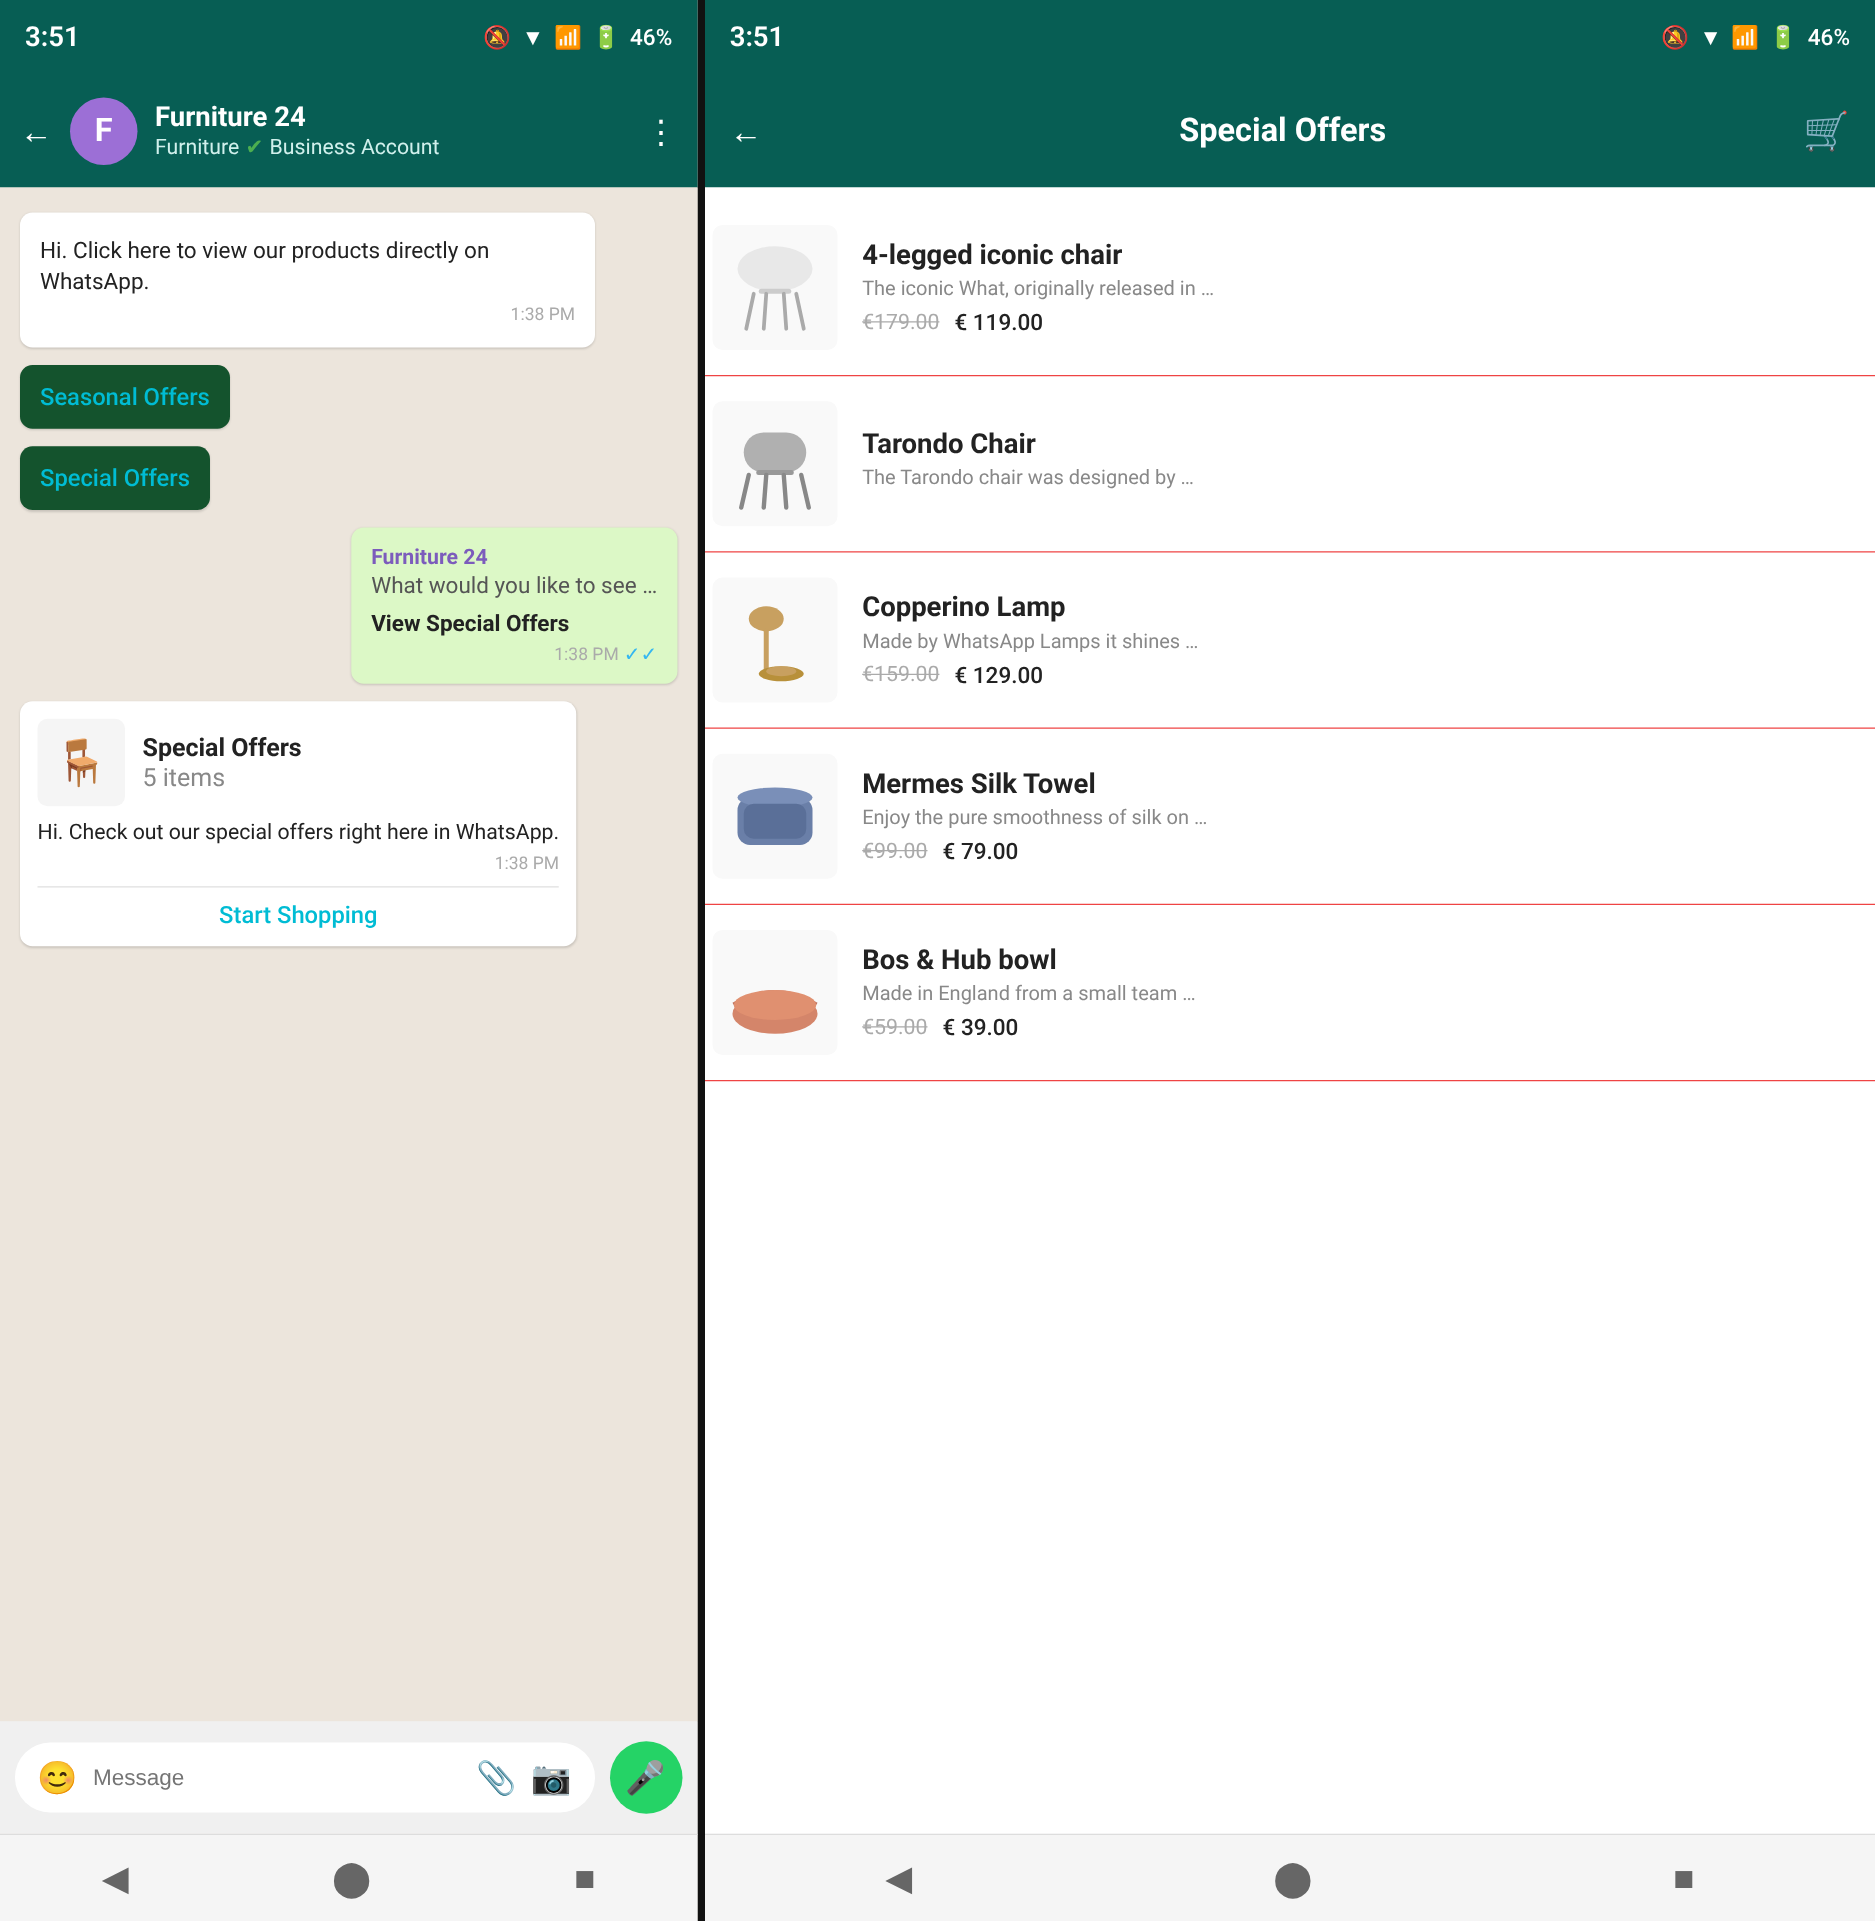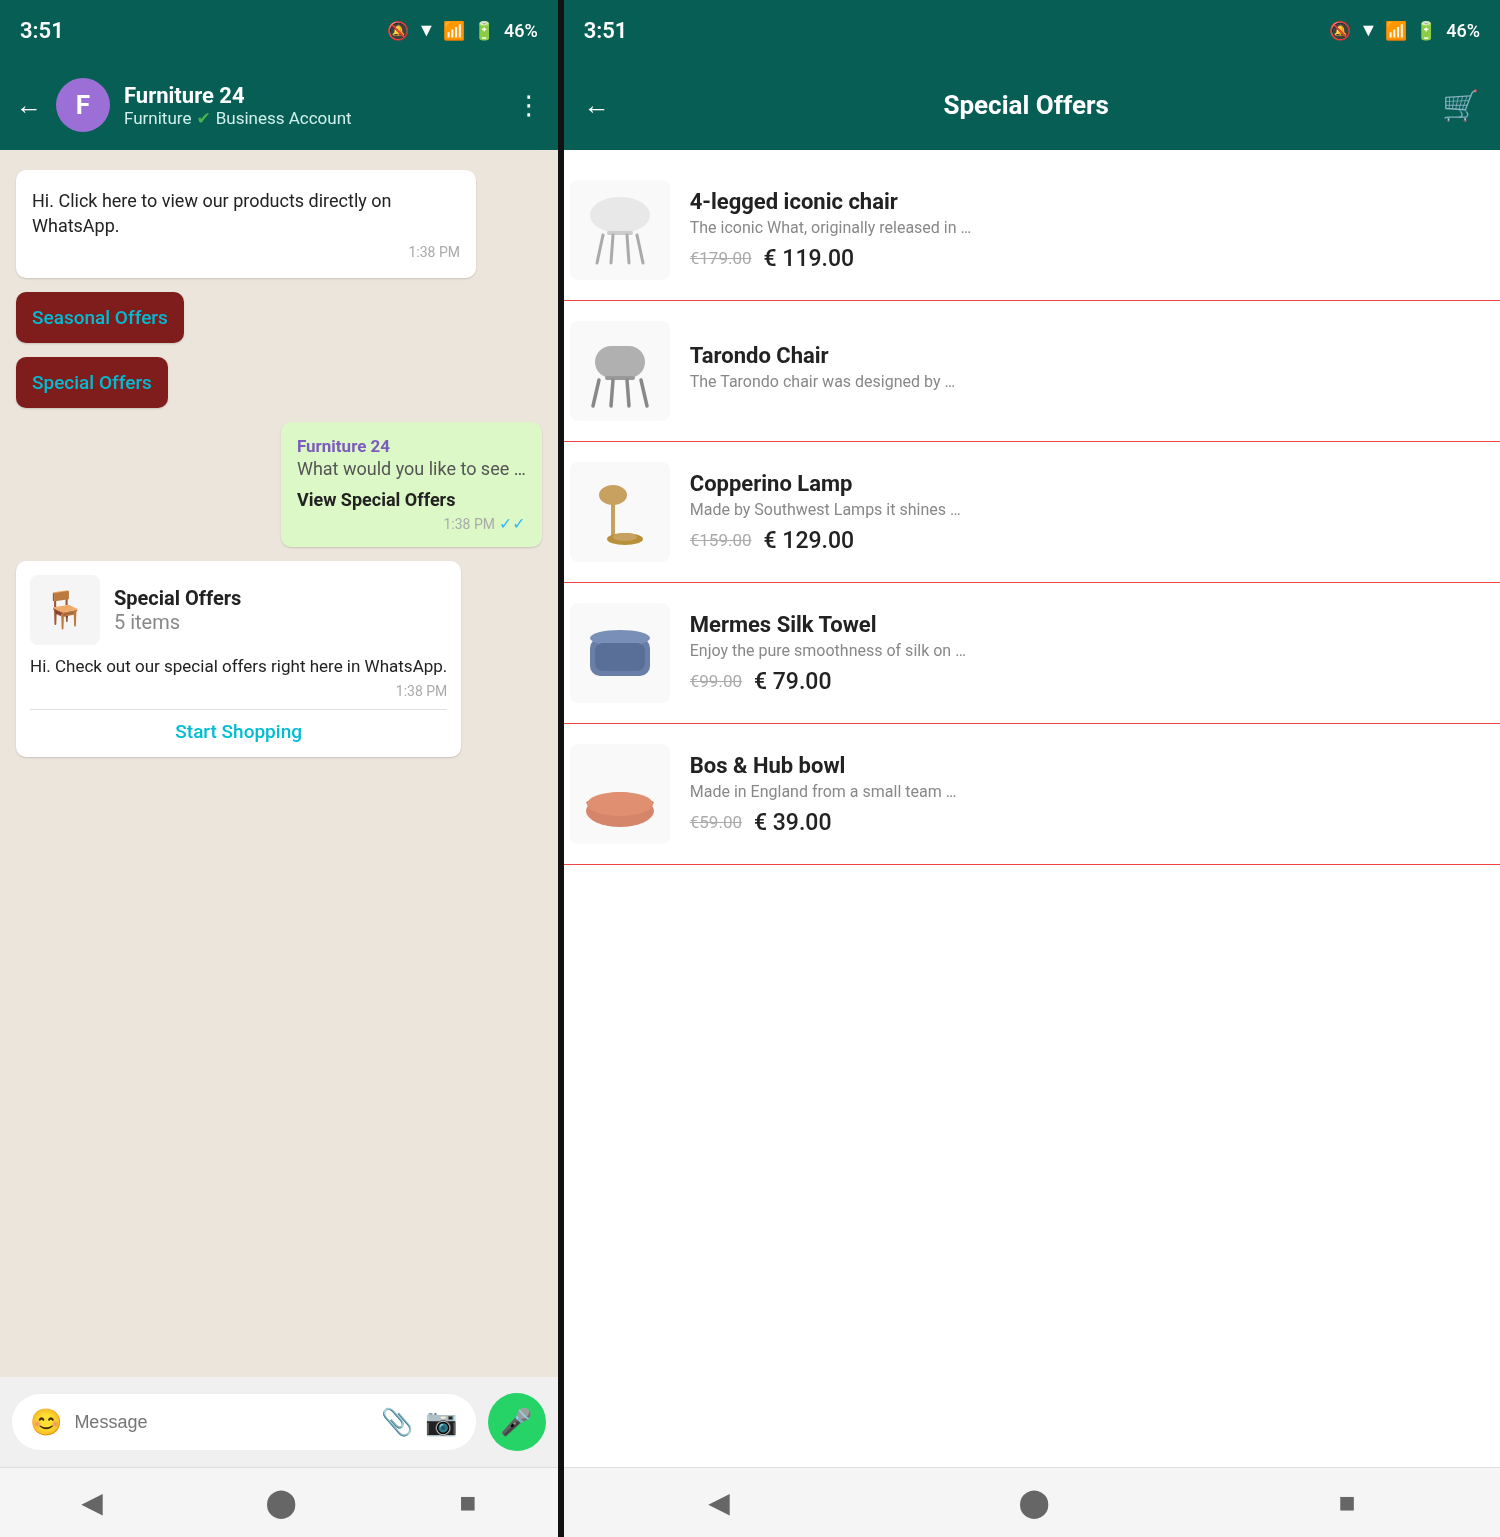--- a/index.html
+++ b/index.html
@@ -89,21 +89,21 @@
       padding: 18px 16px;
       max-width: 460px;
       box-shadow: 0 1px 2px rgba(0,0,0,0.15);
       align-self: flex-start;
     }
     .msg-bubble .msg-text { font-size: 18px; color: #222; line-height: 1.4; }
     .msg-bubble .msg-time { font-size: 14px; color: #aaa; text-align: right; margin-top: 6px; }
 
     
     .btn-msg {
-      background: #7f1d1d;
+      background: #14532d;
       border-radius: 10px;
       padding: 14px 16px;
       max-width: 460px;
       box-shadow: 0 1px 2px rgba(0,0,0,0.15);
       align-self: flex-start;
       display: flex;
       align-items: center;
       justify-content: center;
       cursor: pointer;
     }
@@ -248,21 +248,21 @@
       display: flex; align-items: center; justify-content: center;
       font-size: 52px;
       flex-shrink: 0;
       overflow: hidden;
     }
     .product-details { flex: 1; }
     .product-name { font-size: 22px; font-weight: 700; color: #222; margin-bottom: 4px; }
     .product-desc { font-size: 16px; color: #888; margin-bottom: 8px; }
     .product-prices { display: flex; align-items: center; gap: 12px; }
     .price-old { font-size: 17px; color: #aaa; text-decoration: line-through; }
-    .price-new { font-size: 23px; color: #222; font-weight: 500; text-align: right; }
+    .price-new { font-size: 18px; color: #222; font-weight: 500; text-align: right; }
 
     .right-nav-bar {
       height: 70px;
       background: #f5f5f5;
       display: flex;
       align-items: center;
       justify-content: space-around;
       border-top: 1px solid #ddd;
     }
 
@@ -432,21 +432,21 @@
       <div class="product-img">
         <svg width="90" height="90" viewBox="0 0 90 90" fill="none" xmlns="http://www.w3.org/2000/svg">
           <ellipse cx="38" cy="28" rx="14" ry="10" fill="#c8a060"></ellipse>
           <rect x="36" y="36" width="4" height="36" rx="2" fill="#c8a060"></rect>
           <ellipse cx="50" cy="72" rx="18" ry="6" fill="#b8903a"></ellipse>
           <ellipse cx="50" cy="70" rx="12" ry="4" fill="#c8a060"></ellipse>
         </svg>
       </div>
       <div class="product-details">
         <div class="product-name">Copperino Lamp</div>
-        <div class="product-desc">Made by Southwest Lamps it shines …</div>
+        <div class="product-desc">Made by WhatsApp Lamps it shines …</div>
         <div class="product-prices">
           <span class="price-old">€159.00</span>
           <span class="price-new">€ 129.00</span>
         </div>
       </div>
     </div>
 
     <div class="product-item">
       <div class="product-img">
         <svg width="90" height="90" viewBox="0 0 90 90" fill="none" xmlns="http://www.w3.org/2000/svg">

